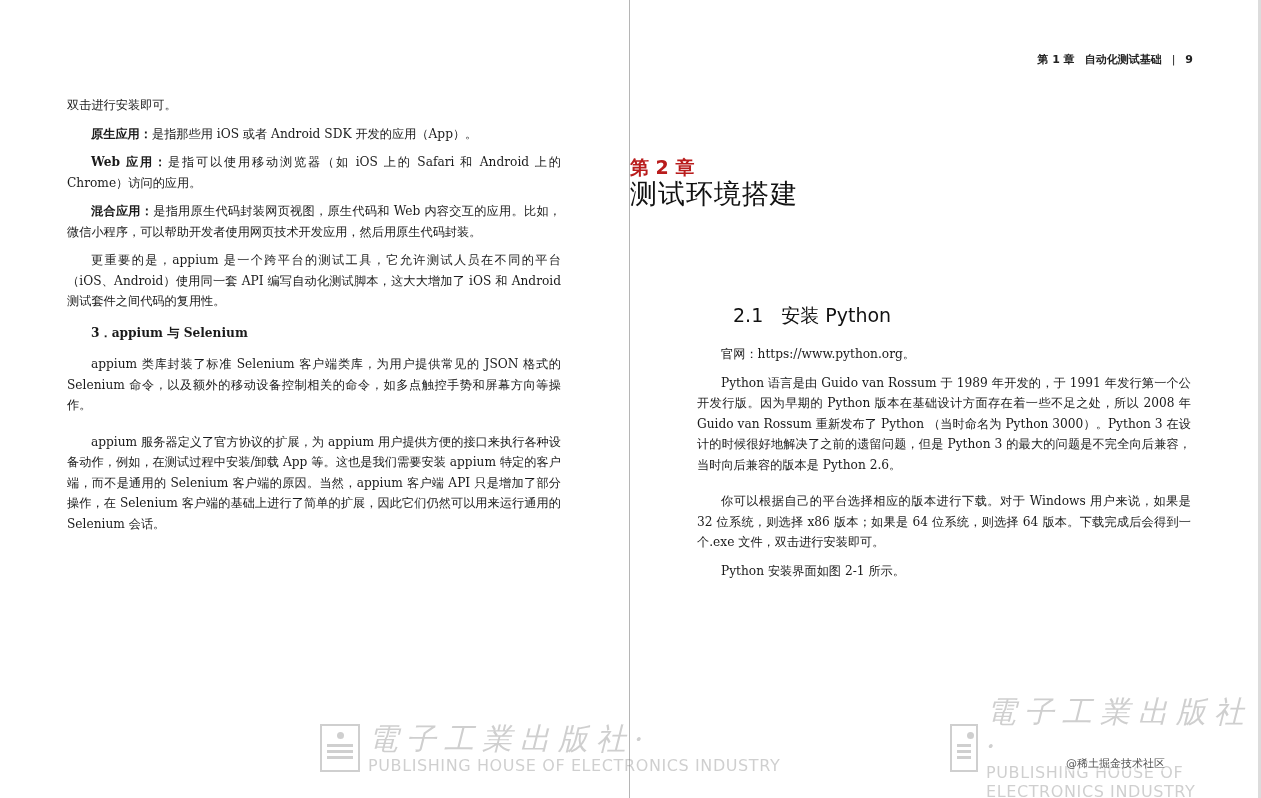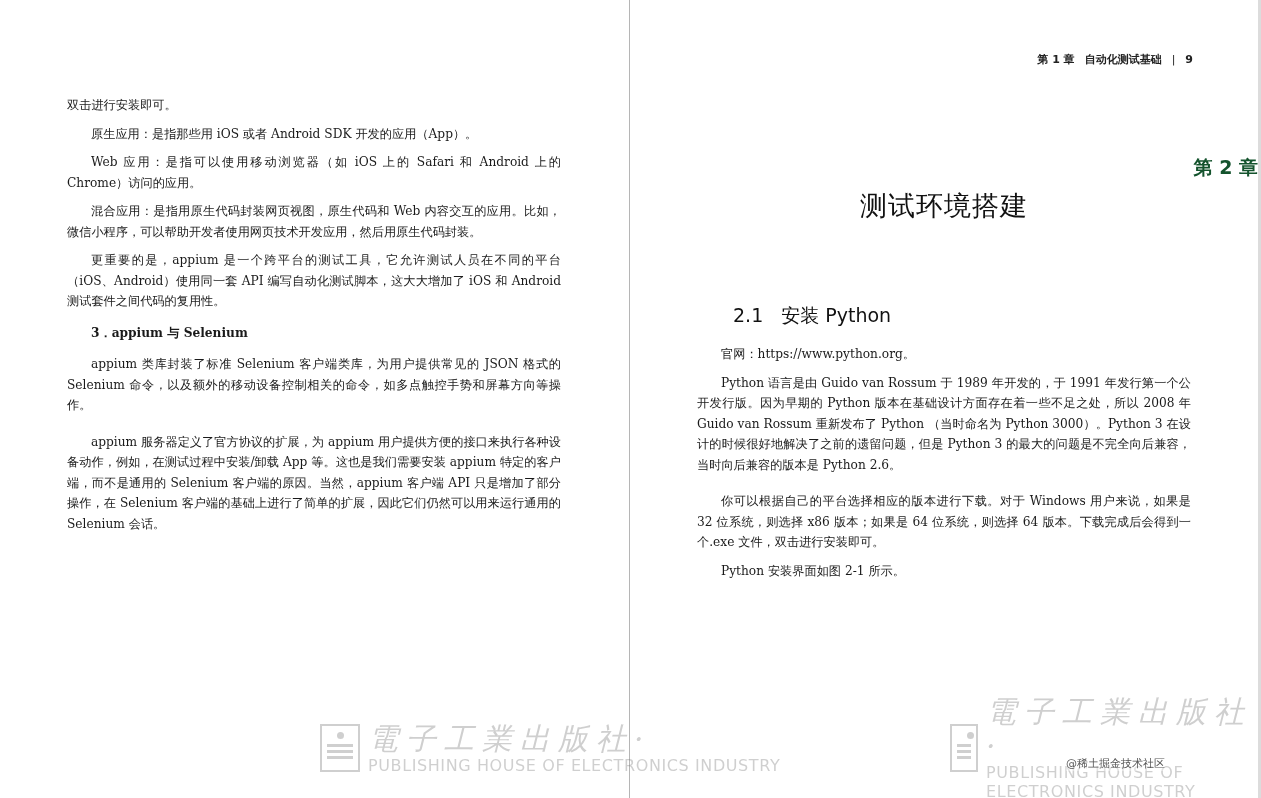--- a/index.html
+++ b/index.html
@@ -21,29 +21,29 @@
   .running-head .sep { margin:0 10px; font-weight:normal; }
   .running-head .chap { margin-right:10px; }
 
   .body-text {
     position:absolute; left:67px; width:494px;
     font-size:12.2px; line-height:20.5px; text-align:justify; color:#1a1a1a;
   }
   .para { margin:0; text-indent:24px; }
   .para.noindent { text-indent:0; }
   .gap { height:8px; }
-  b.term { font-weight:normal; }
+  b.term { font-weight:bold; }
   .subhead { font-weight:bold; font-size:12.2px; margin:0; text-indent:24px; }
 
   .chapter-no {
-    position:absolute; left:630px; width:628px; top:155px; text-align:right;
-    font-family:"DejaVu Sans","Liberation Sans",sans-serif; font-weight:bold; font-size:19px; color:#14532d;
+    position:absolute; left:630px; width:628px; top:155px; text-align:left;
+    font-family:"DejaVu Sans","Liberation Sans",sans-serif; font-weight:bold; font-size:19px; color:#b91c1c;
   }
   .chapter-title {
-    position:absolute; left:630px; width:628px; top:188px; text-align:center;
+    position:absolute; left:630px; width:628px; top:176px; text-align:left;
     font-family:"DejaVu Sans","Liberation Sans",sans-serif; font-size:27px; color:#111; letter-spacing:1px;
   }
   .section-title {
     position:absolute; left:697px; top:303px;
     font-family:"DejaVu Sans","Liberation Sans",sans-serif; font-size:19px; color:#111;margin-left:36px;
   }
   .section-title .num { margin-right:18px; }
 
   .right-body { left:697px; top:344px; width:494px; }
 

